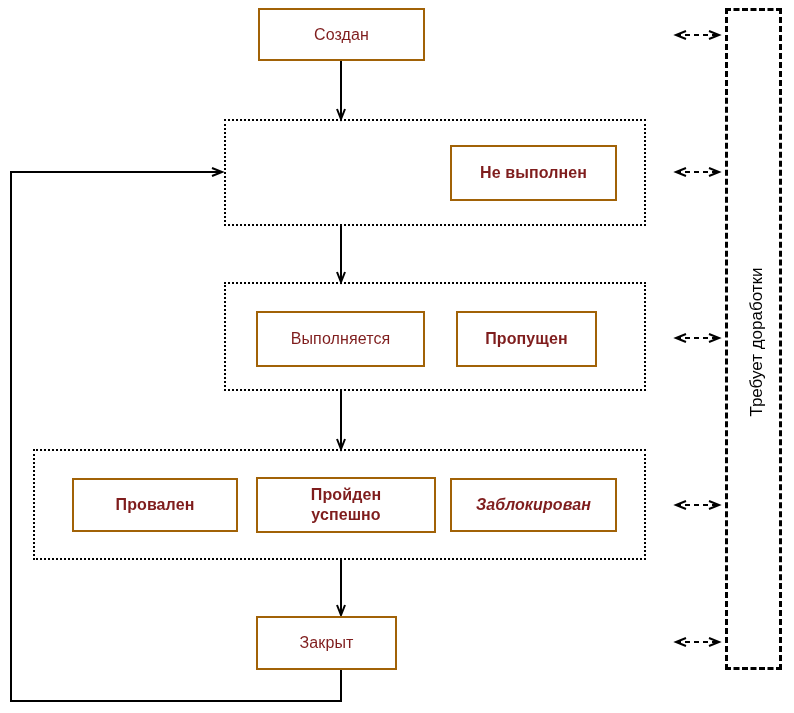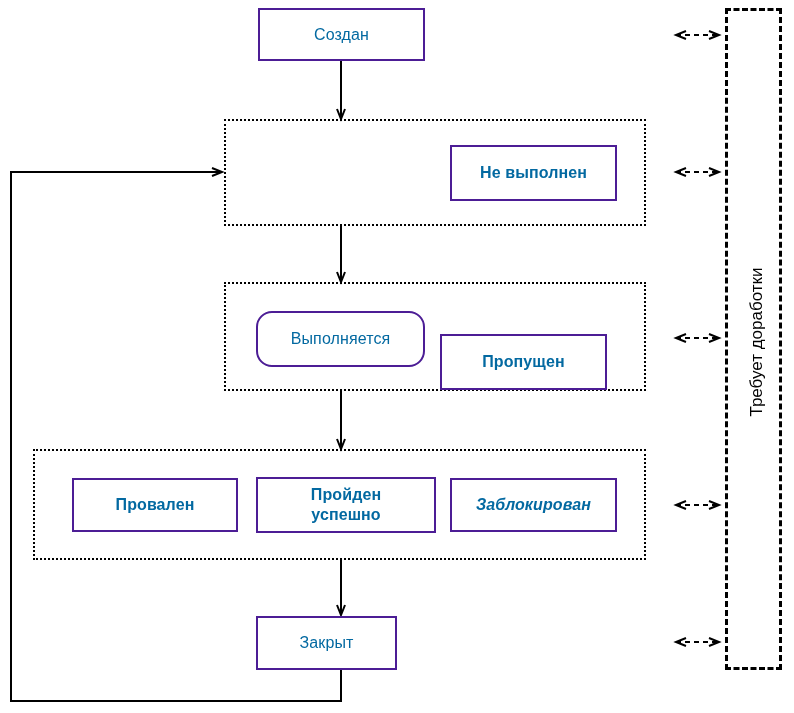--- a/index.html
+++ b/index.html
@@ -13,28 +13,28 @@
   #canvas {
     position: relative;
     width: 794px;
     height: 713px;
     background: #ffffff;
     overflow: hidden;
   }
   .node {
     position: absolute;
     box-sizing: border-box;
-    border: 2px solid #4c1d95;
+    border: 2px solid #a16207;
     background: #ffffff;
     display: flex;
     align-items: center;
     justify-content: center;
     text-align: center;
     font-size: 16px;
-    color: #0369a1;
+    color: #7f1d1d;
     line-height: 1.25;
     letter-spacing: .1px;
   }
   .node.bold {
     font-weight: bold;
   }
   .group {
     position: absolute;
     box-sizing: border-box;
     border: 2px dotted #000000;
@@ -122,25 +122,25 @@
 
   <div class="node" style="left:258px; top:8px; width:167px; height:53px;">
     <span>Создан</span>
   </div>
 
 
   <div class="node bold" style="left:450px; top:145px; width:167px; height:56px;">
     <span>Не выполнен</span>
   </div>
 
-  <div class="node" style="left:256px; top:311px; width:169px; height:56px;border-radius:16px;">
+  <div class="node" style="left:256px; top:311px; width:169px; height:56px;">
     <span>Выполняется</span>
   </div>
 
-  <div class="node bold" style="left:440px; top:311px; width:167px; height:56px;margin-top:23px;">
+  <div class="node bold" style="left:456px; top:311px; width:141px; height:56px;">
     <span>Пропущен</span>
   </div>
 
   <div class="node bold" style="left:72px; top:478px; width:166px; height:54px;">
     <span>Провален</span>
   </div>
 
   <div class="node bold" style="left:256px; top:477px; width:180px; height:56px; white-space:pre-line;">
     <span style="white-space:pre-line;">Пройден
 успешно</span>

